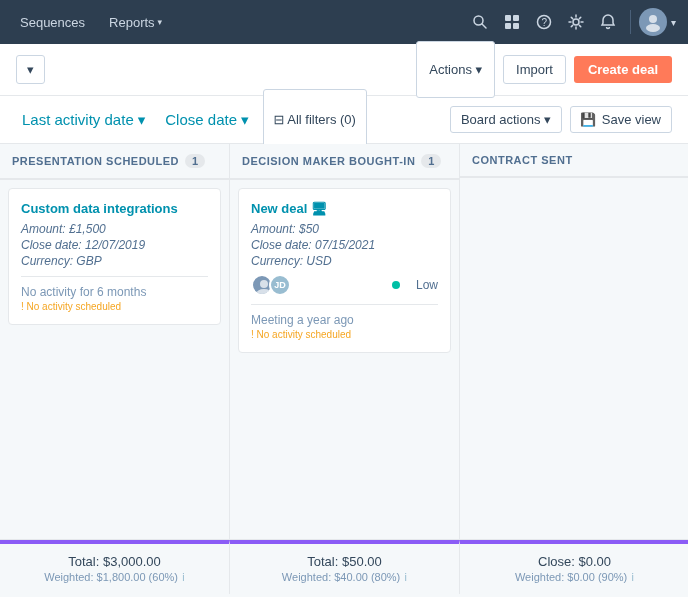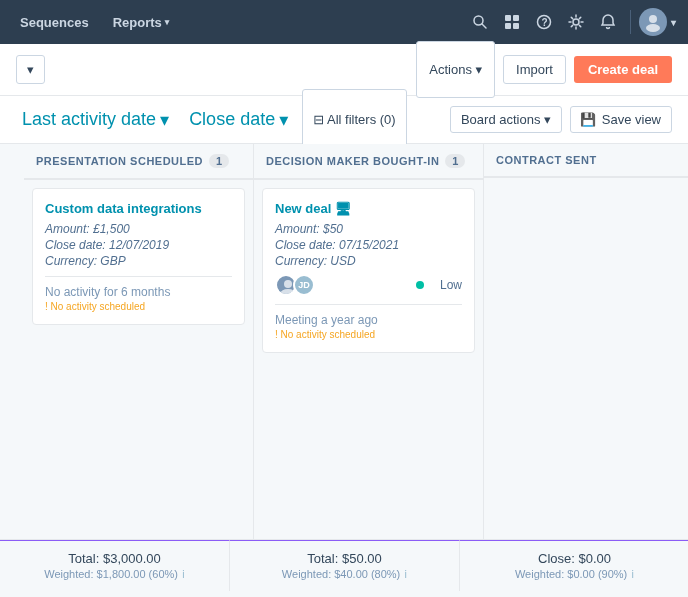--- a/index.html
+++ b/index.html
@@ -6,21 +6,20 @@
     body { font-family: -apple-system, BlinkMacSystemFont, 'Segoe UI', Helvetica, Arial, sans-serif; font-size: 13px; background: #f5f8fa; color: #33475b; }
 
     
     .top-nav {
       background: #2d3e50;
       height: 44px;
       display: flex;
       align-items: center;
       padding: 5px 12px;
       gap: 8px;
-      font-weight: bold;
     }
     .nav-item {
       color: #cbd6e2;
       font-size: 13px;
       padding: 4px 8px;
       cursor: pointer;
       display: flex;
       align-items: center;
       gap: 3px;
     }
@@ -118,21 +117,21 @@
       padding: 8px 16px;
       display: flex;
       align-items: center;
       gap: 8px;
       height: 48px;
     }
     .filter-btn {
       border: none;
       background: transparent;
       color: #0091ae;
-      font-size: 18px;
+      font-size: 15px;
       cursor: pointer;
       display: flex;
       align-items: center;
       gap: 4px;
       padding: 4px 6px;
       border-radius: 3px;
     }
     .filter-all-btn {
       border: 1px solid #cbd6e2;
       background: #fff;
@@ -177,21 +176,20 @@
     }
 
     
     .board {
       display: flex;
       flex-direction: row;
       overflow-x: auto;
       padding: 0;
       height: calc(597px - 44px - 52px - 48px - 58px);
       background: #a3a3a3;
-      margin-left: 24px;
     }
     .board-col {
       min-width: 230px;
       flex: 1;
       border-right: 1px solid #e5e8eb;
       display: flex;
       flex-direction: column;
       background: #f5f8fa;
     }
     .col-header {
@@ -294,21 +292,21 @@
     .dot-low {
       width: 8px; height: 8px;
       border-radius: 50%;
       background: #00bfa5;
       display: inline-block;
     }
 
     
     .col-footer {
       padding: 10px 12px;
-      border-top: 1px solid #8b5cf6;
+      border-top: 4px solid #8b5cf6;
       background: #f5f8fa;
       text-align: center;
     }
     .col-total {
       font-size: 13px;
       color: #33475b;
       font-weight: 500;
     }
     .col-weighted {
       font-size: 11px;

